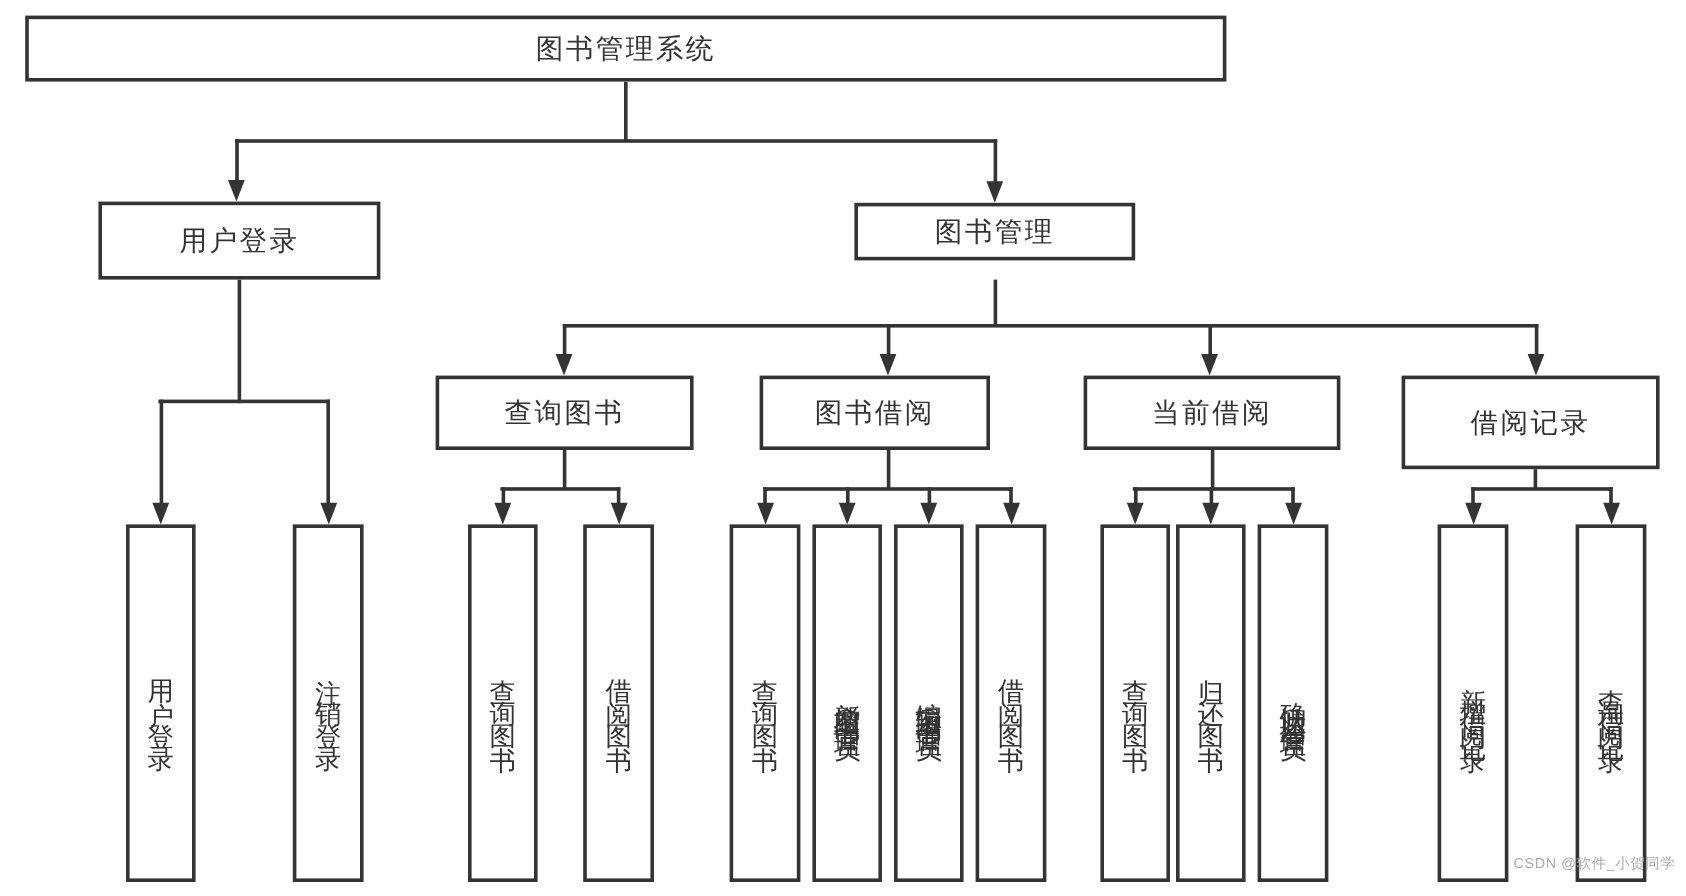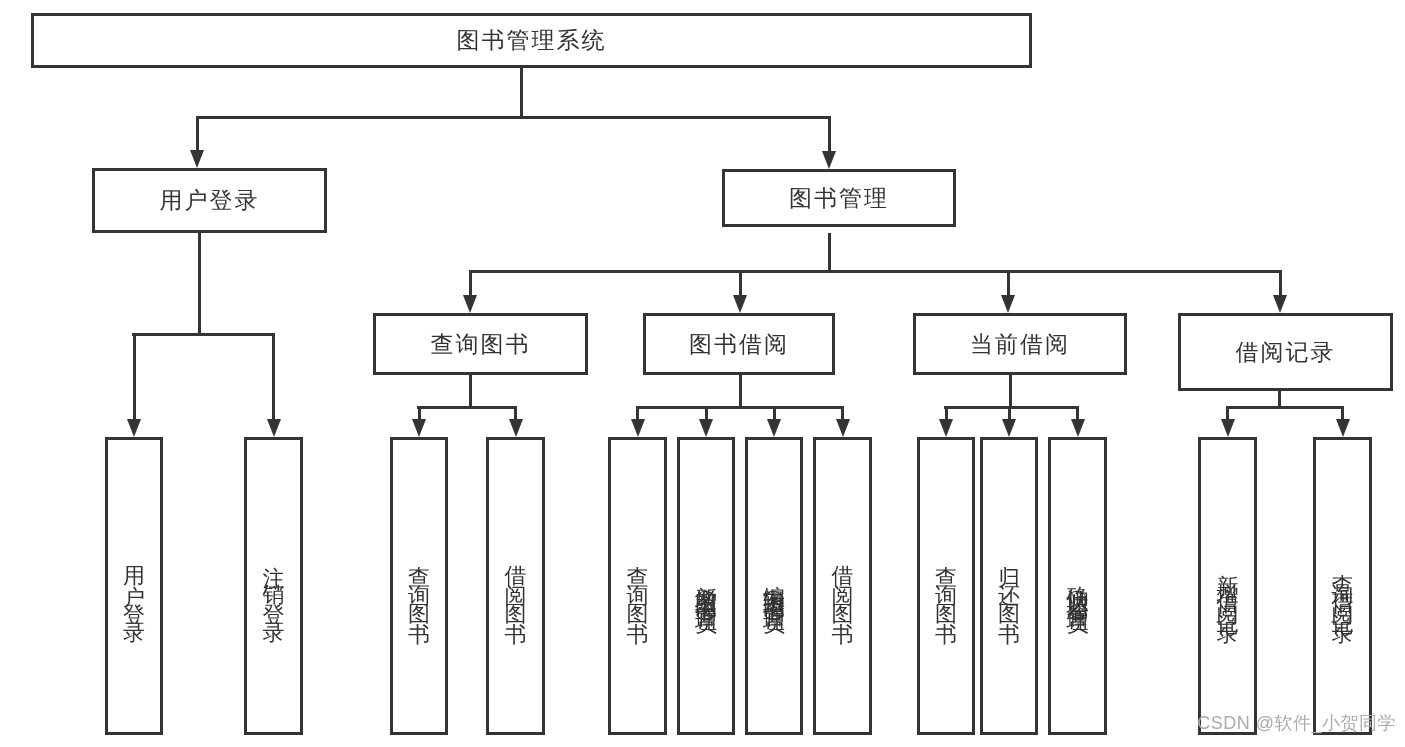--- a/index.html
+++ b/index.html
@@ -14,21 +14,20 @@
     position:relative;width:1405px;height:747px;background:var(--bg);
     overflow:hidden;
   }
   
   .hbox{
     position:absolute;box-sizing:border-box;background:#fff;
     border:3px solid var(--line);
     display:flex;align-items:center;justify-content:center;
     font-size:23px;letter-spacing:2px;color:var(--text);
     z-index:2;
-    margin-left:10px;
   }
   
   .vbox{
     position:absolute;box-sizing:border-box;background:#fff;
     border:3px solid var(--line);
     display:flex;align-items:center;justify-content:center;
     z-index:2;top:437px;height:298px;
   }
   .vtext{
     writing-mode:vertical-rl;text-orientation:mixed;
@@ -40,40 +39,40 @@
   
   .line{position:absolute;background:var(--line);z-index:1;}
   
   .arrow{
     position:absolute;width:0;height:0;z-index:3;
     border-left:7px solid transparent;border-right:7px solid transparent;
     border-top:18px solid var(--line);
   }
   .watermark{
     position:absolute;left:1184px;top:711px;width:212px;
-    font-size:18px;color:var(--watermark);text-align:right;
+    font-size:12px;color:var(--watermark);text-align:right;
     z-index:4;letter-spacing:0.5px;
   }
 </style>
 </head>
 <body>
 
 <div class="canvas">
 
   <div class="hbox" style="left:21px;top:13px;width:1001px;height:55px">图书管理系统</div>
 
   <div class="line" style="left:520px;top:68px;width:3px;height:50px"></div>
   <div class="line" style="left:196px;top:116px;width:635px;height:3px"></div>
   <div class="line" style="left:196px;top:116px;width:3px;height:36px"></div>
   <div class="line" style="left:828px;top:116px;width:3px;height:37px"></div>
   <div class="arrow" style="left:190px;top:150px"></div>
   <div class="arrow" style="left:822px;top:151px"></div>
 
   <div class="hbox" style="left:82px;top:168px;width:235px;height:65px">用户登录</div>
-  <div class="hbox" style="left:712px;top:169px;width:234px;height:58px">图书管理</div>
+  <div class="hbox" style="left:712px;top:169px;width:234px;height:48px">图书管理</div>
 
   <div class="line" style="left:198px;top:233px;width:3px;height:103px"></div>
   <div class="line" style="left:132px;top:333px;width:143px;height:3px"></div>
   <div class="line" style="left:133px;top:333px;width:3px;height:88px"></div>
   <div class="line" style="left:272px;top:333px;width:3px;height:88px"></div>
   <div class="arrow" style="left:127px;top:419px"></div>
   <div class="arrow" style="left:267px;top:419px"></div>
 
   <div class="line" style="left:828px;top:233px;width:3px;height:39px"></div>
   <div class="line" style="left:469px;top:270px;width:813px;height:3px"></div>

